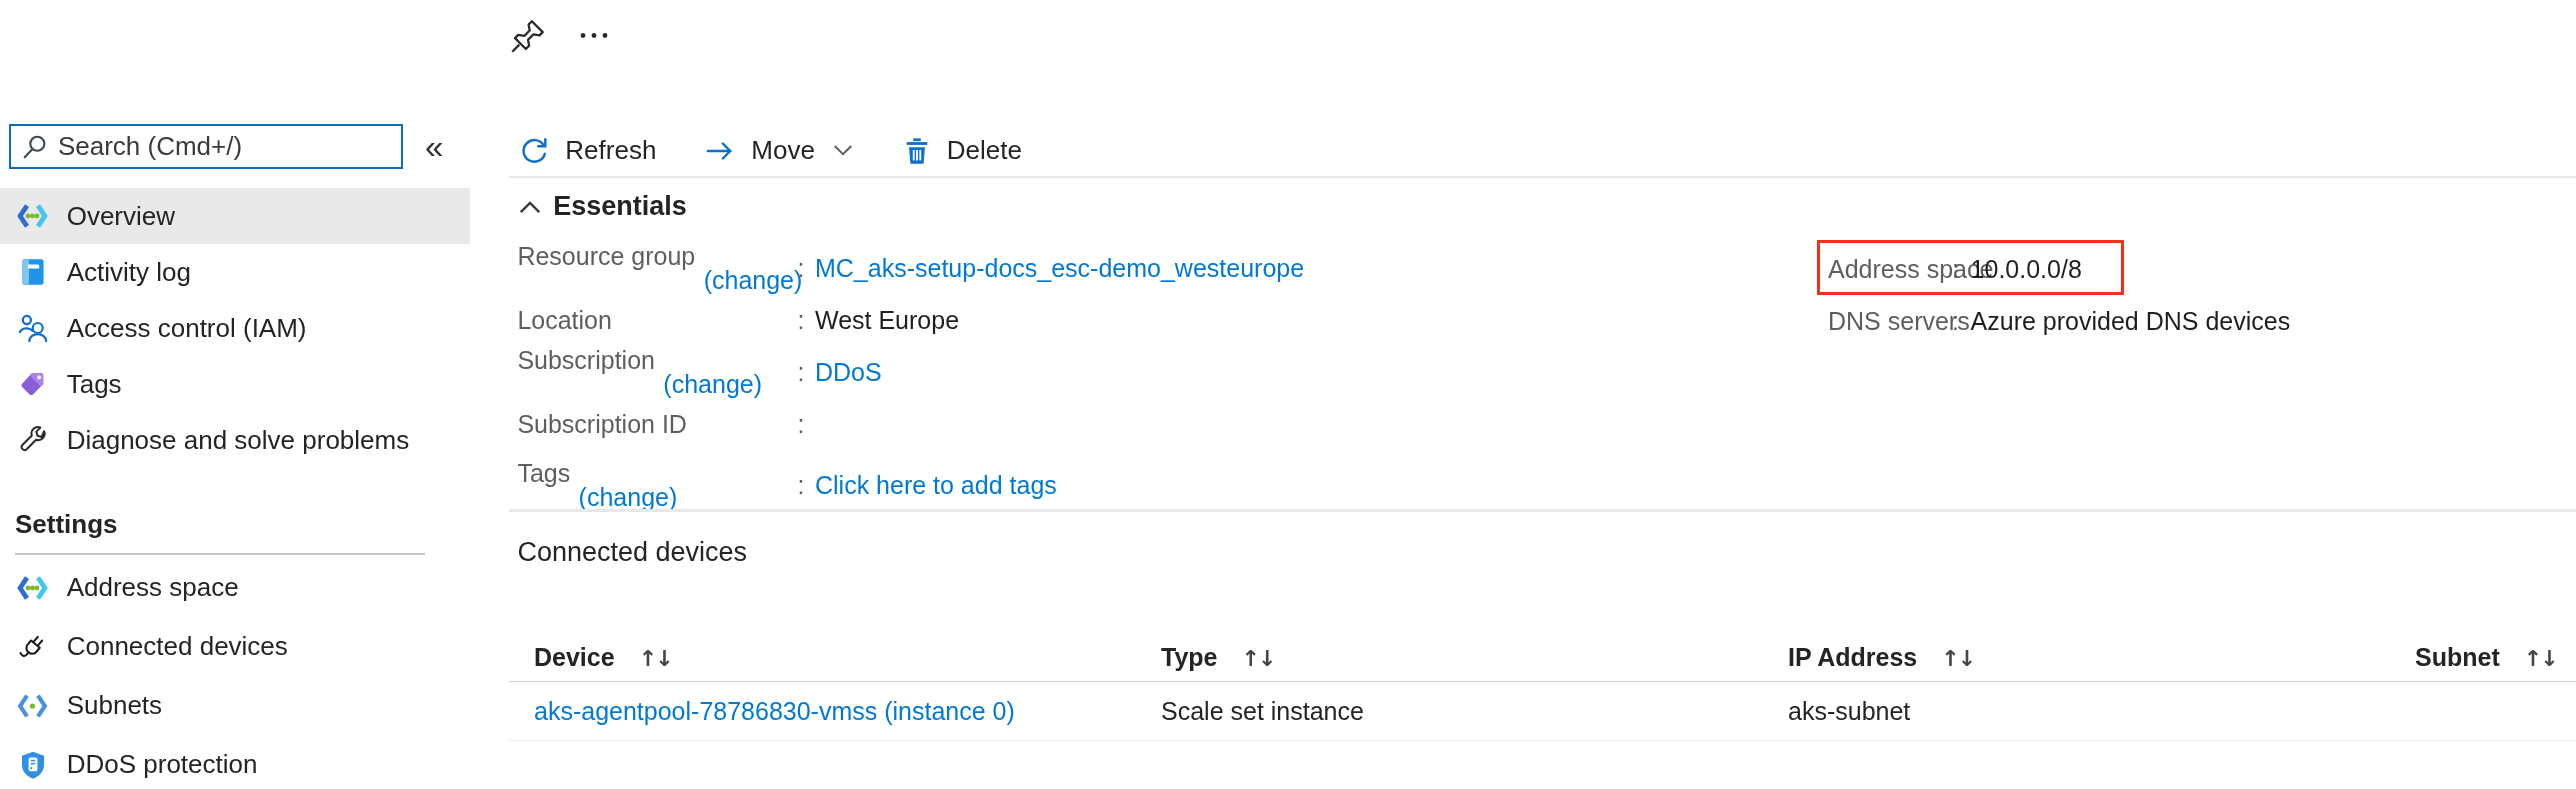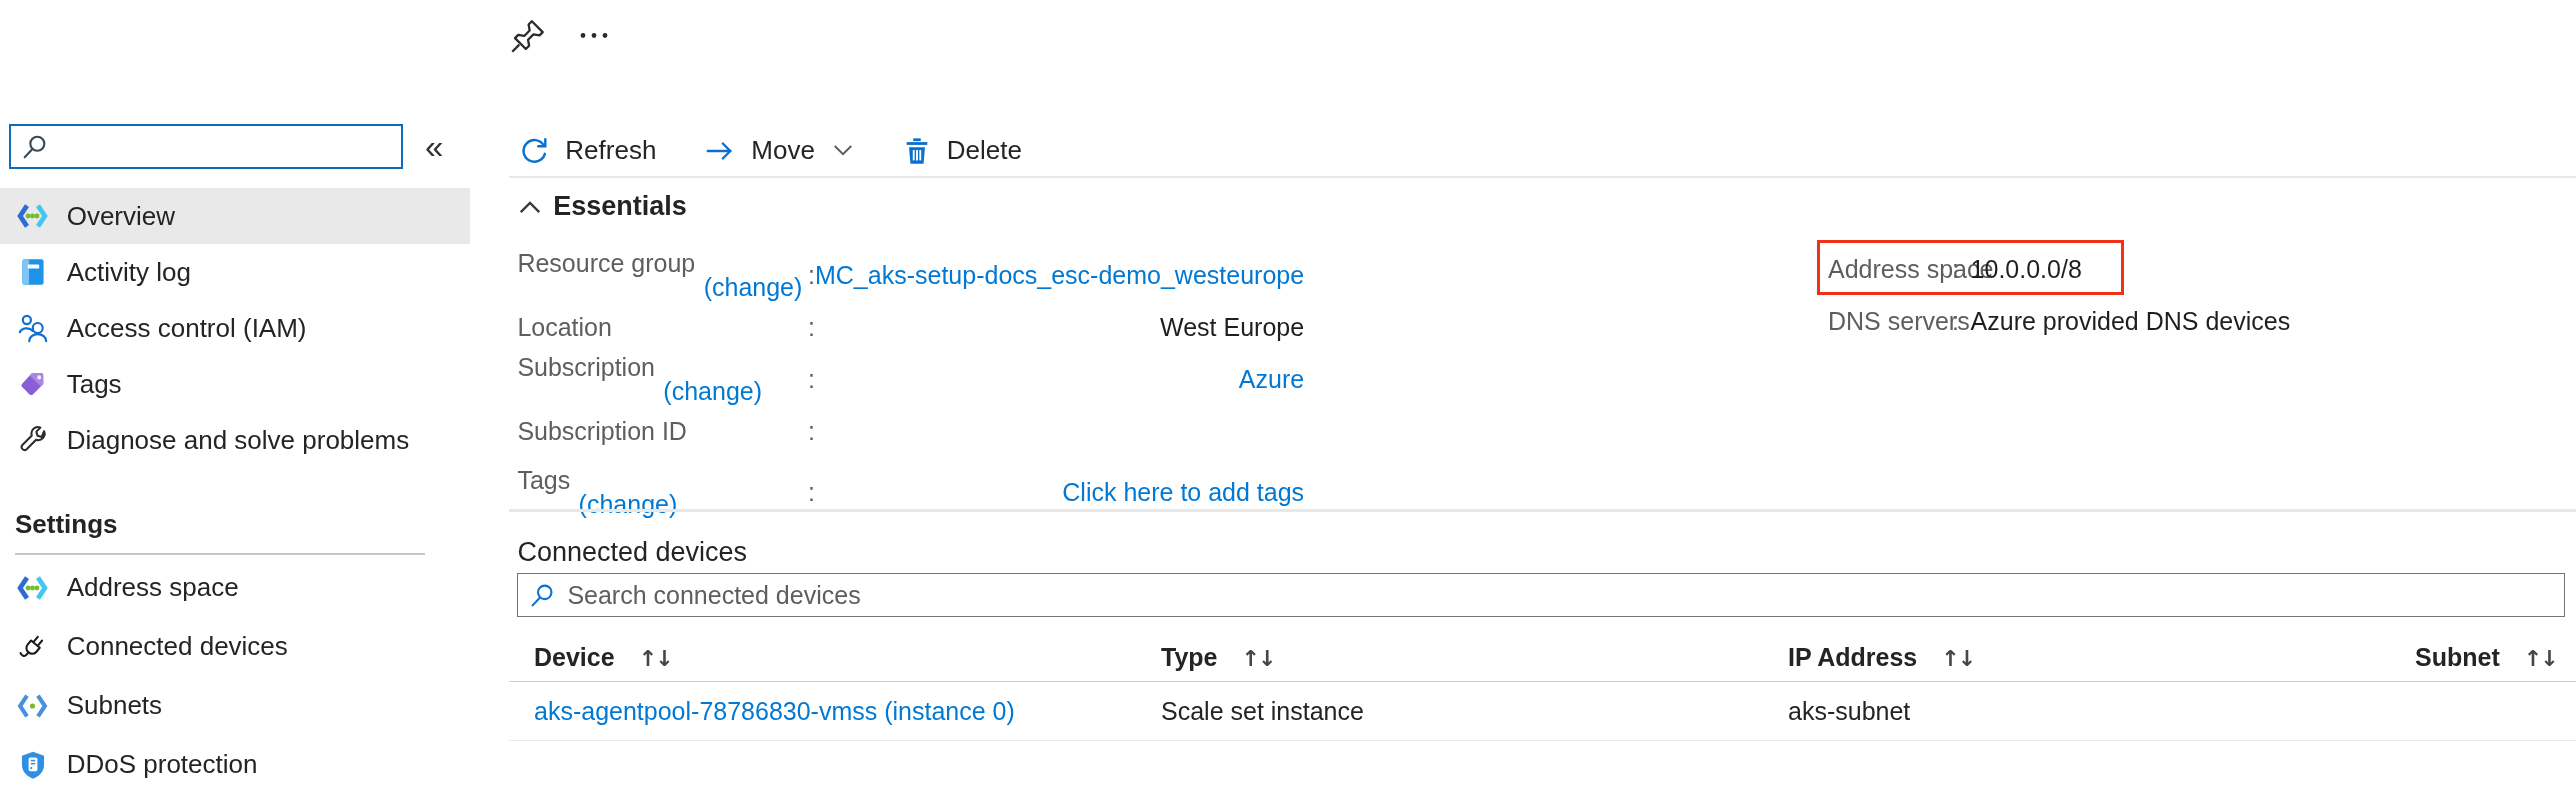--- a/index.html
+++ b/index.html
@@ -28,21 +28,21 @@
   .sb-divider { position:absolute; left:15px; top:553px; width:410px; height:1.9px; background:#c8c6c4; }
   .sb-settings { position:absolute; left:0; top:558px; width:470px; }
   .sb-settings .sb-item { height:59px; }
   
   .main { position:absolute; left:509px; top:0; width:2067px; height:789px; }
   .toolbar { position:absolute; left:9.3px; top:128px; display:flex; align-items:center; height:45px; }
   .tb-btn { display:flex; align-items:center; gap:15px; font-size:26px; color:#242424; cursor:pointer; margin-right:48px; white-space:nowrap; }
   .tb-chevron { margin-left:1.9px; display:flex; align-items:center; }
   .tb-divider { position:absolute; left:0; top:176px; width:2067px; height:1.9px; background:#e8e8e8; }
   .ess-header { position:absolute; left:9.3px; top:191px; display:flex; align-items:center; gap:11px; font-size:27px; font-weight:700; color:#242424; cursor:pointer; }
-  .ess-left { position:absolute; left:8.4px; top:249px;text-align:right; }
+  .ess-left { position:absolute; left:8.4px; top:242px; }
   .ess-row { display:grid; grid-template-columns:280px 17.6px auto; align-items:center; height:52px; font-size:25px; white-space:nowrap; }
   .ess-row.gap-top { margin-top:9.3px; }
   .ess-lbl { color:#605e5c; display:flex; gap:8.4px; }
   .chg { color:#0078d4; cursor:pointer;margin-top:24px; }
   .colon { color:#605e5c; }
   .val { color:#1f1f1f; }
   .lnk { color:#0078d4; cursor:pointer; }
   .ess-right { position:absolute; left:1319px; top:243px; }
   .ess-row-r { display:grid; grid-template-columns:124px 18.6px auto; align-items:center; height:52px; font-size:25px; white-space:nowrap; }
   .red-box { position:absolute; left:1308px; top:240px; width:307px; height:55px; border:3.7px solid #ee3118; pointer-events:none; }
@@ -91,20 +91,21 @@
   </span>
 
   <aside class="sidebar">
     <div class="sb-search">
       <svg width="28" height="28" viewBox="0 0 30 30">
         <g fill="none" stroke="#3b4a56" stroke-width="2.3" stroke-linecap="round">
           <circle cx="17.5" cy="11.5" r="7.5"></circle>
             <line x1="12" y1="17.5" x2="4" y2="26"></line>
         </g>
       </svg>
+      <input placeholder="Search (Cmd+/)" style="">
     </div>
     <span class="sb-collapse">«</span>
 
     <nav class="sb-nav">
       <div class="sb-item selected">
         <span class="sb-ic">
           <svg width="33" height="28" viewBox="0 0 48 40">
             <path d="M16 5 L6 20 L16 35" stroke="#2e6bd4" stroke-width="7" fill="none"></path>
             <path d="M32 5 L42 20 L32 35" stroke="#45c6f1" stroke-width="7" fill="none"></path>
             <circle cx="17.5" cy="20" r="3.6" fill="#76bc2d"></circle>
@@ -274,21 +275,21 @@
           </span>
         <span class="colon">:</span>
         <span class="val">West Europe</span>
       </div>
       <div class="ess-row">
         <span class="ess-lbl">
             <span>Subscription</span>
             <span class="chg">(change)</span>
           </span>
         <span class="colon">:</span>
-        <span class="val lnk">Azure</span>
+        <span class="val lnk">DDoS</span>
       </div>
       <div class="ess-row">
         <span class="ess-lbl">
             <span>Subscription ID</span>
           </span>
         <span class="colon">:</span>
       </div>
       <div class="ess-row gap-top">
         <span class="ess-lbl">
             <span>Tags</span>
@@ -315,29 +316,20 @@
         <span class="val">Azure provided DNS devices</span>
       </div>
     </div>
 
     <div class="red-box"></div>
 
     <div class="mid-divider"></div>
 
     <div class="cd-heading">Connected devices</div>
 
-    <div class="cd-search">
-      <svg width="27" height="27" viewBox="0 0 30 30">
-        <g fill="none" stroke="#0b6fd0" stroke-width="2.3" stroke-linecap="round">
-          <circle cx="17.5" cy="11.5" r="7.5"></circle>
-            <line x1="12" y1="17.5" x2="4" y2="26"></line>
-        </g>
-      </svg>
-      <input placeholder="Search connected devices" style="">
-    </div>
 
     <div class="cd-table">
       <div class="thead">
         <span class="th">
             <span>Device</span>
             <span class="sort">↑↓</span>
           </span>
         <span class="th">
             <span>Type</span>
             <span class="sort">↑↓</span>

